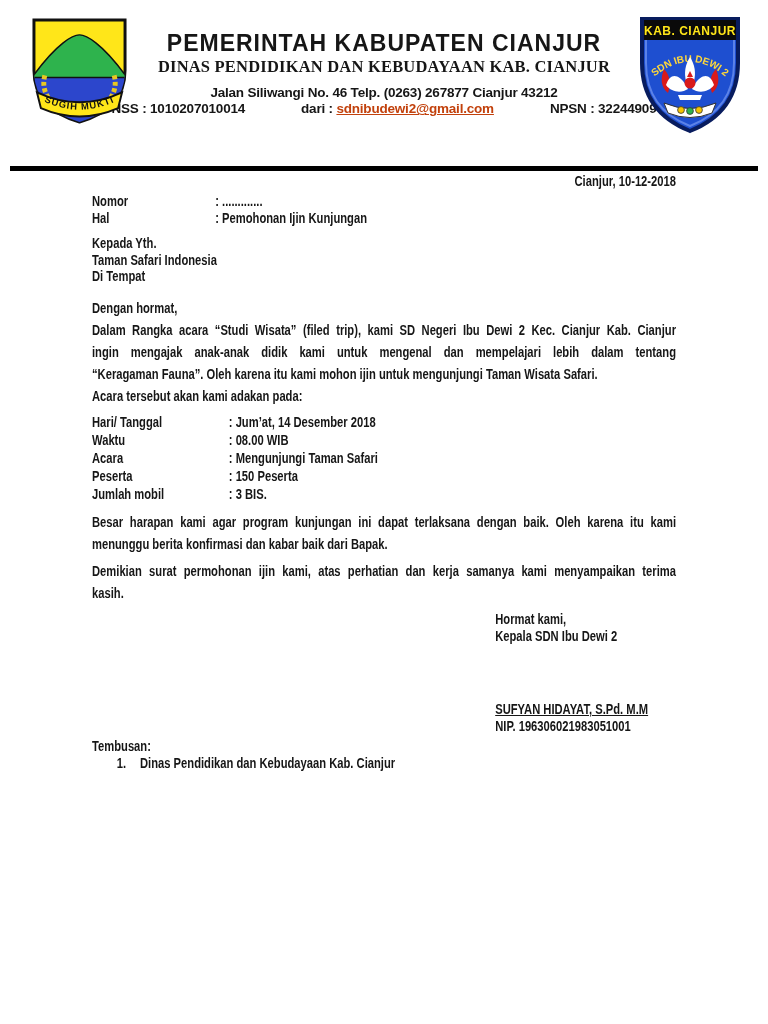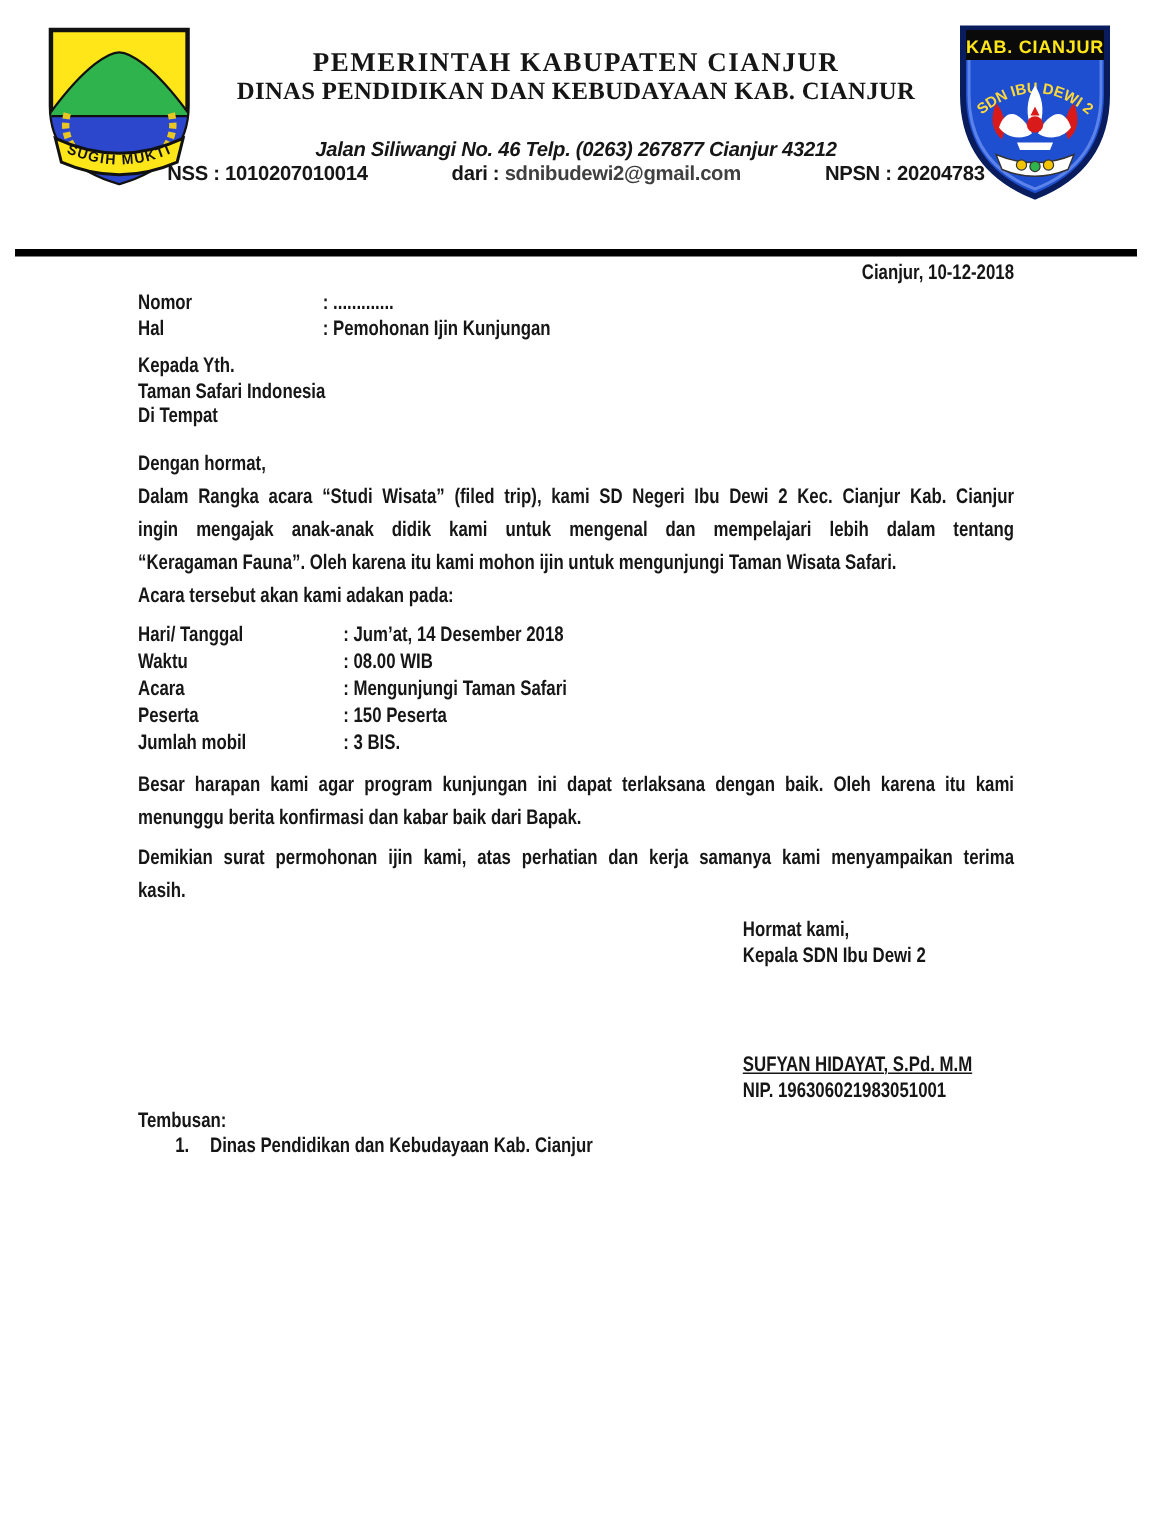--- a/index.html
+++ b/index.html
@@ -8,30 +8,30 @@
     position:relative; width:768px; height:1024px; margin:0 auto;
     background:#ffffff; overflow:hidden;
     font-family:"Liberation Sans", sans-serif; color:#161616;
   }
 
   
   .letterhead { position:relative; height:162px; }
   .logo-left  { position:absolute; left:30px; top:16px; width:99px;  height:111px; }
   .logo-right { position:absolute; left:634px; top:13px; width:112px; height:124px; }
   .head-text { text-align:center; padding-top:31px; }
-  .gov-line  { font-family:Liberation Serif, serif; font-weight:700; font-size:18px;
+  .gov-line  { font-family:Liberation Sans, sans-serif; font-weight:700; font-size:23px;
                letter-spacing:1px; line-height:1.12; }
   .dept-line { font-family:"Liberation Serif", serif; font-weight:700; font-size:16.5px;
                letter-spacing:0.2px; line-height:1.25; }
   .school-line { font-weight:700; font-size:34px; letter-spacing:-1.5px; line-height:1.08;
                  margin-top:1px; }
-  .addr-line { font-weight:700; font-size:13.5px; letter-spacing:-0.2px; margin-top:20px;font-style:italic; }
+  .addr-line { font-weight:700; font-size:13.5px; letter-spacing:-0.2px; margin-top:8px; }
   .ids-line  { width:545px; margin:1px auto 0; display:flex; justify-content:space-between;
                font-weight:700; font-size:13.5px; letter-spacing:-0.2px; }
-  .email-link { color:#404040; cursor:pointer; }
+  .email-link { color:#c2410c; text-decoration:underline; cursor:pointer; }
   .rule { height:5px; background:#000; margin:4px 10px 0 10px; }
 
   
   .squeeze { position:absolute; left:92px; top:173px; width:730px;
              transform:scaleX(0.8); transform-origin:0 0;
              font-weight:700; font-size:14px; }
   .date-line { text-align:right; line-height:17px; margin-bottom:3px; }
   .meta-row { display:flex; line-height:16.5px; }
   .meta-row .lbl { width:154px; flex:none; }
   .recipient { margin-top:9px; line-height:16.5px; }
@@ -105,21 +105,21 @@
       </g>
     </svg>
 
     <div class="head-text">
       <div class="gov-line">PEMERINTAH KABUPATEN CIANJUR</div>
       <div class="dept-line">DINAS PENDIDIKAN DAN KEBUDAYAAN KAB. CIANJUR</div>
       <div class="addr-line">Jalan Siliwangi No. 46 Telp. (0263) 267877 Cianjur 43212</div>
       <div class="ids-line">
         <span>NSS : 1010207010014</span>
         <span><span>dari : </span><span class="email-link">sdnibudewi2@gmail.com</span></span>
-        <span>NPSN : 20204783</span>
+        <span>NPSN : 32244909</span>
       </div>
     </div>
   </div>
 
   <div class="rule"></div>
 
   <div class="squeeze">
 
     <div class="date-line">Cianjur, 10-12-2018</div>
 

